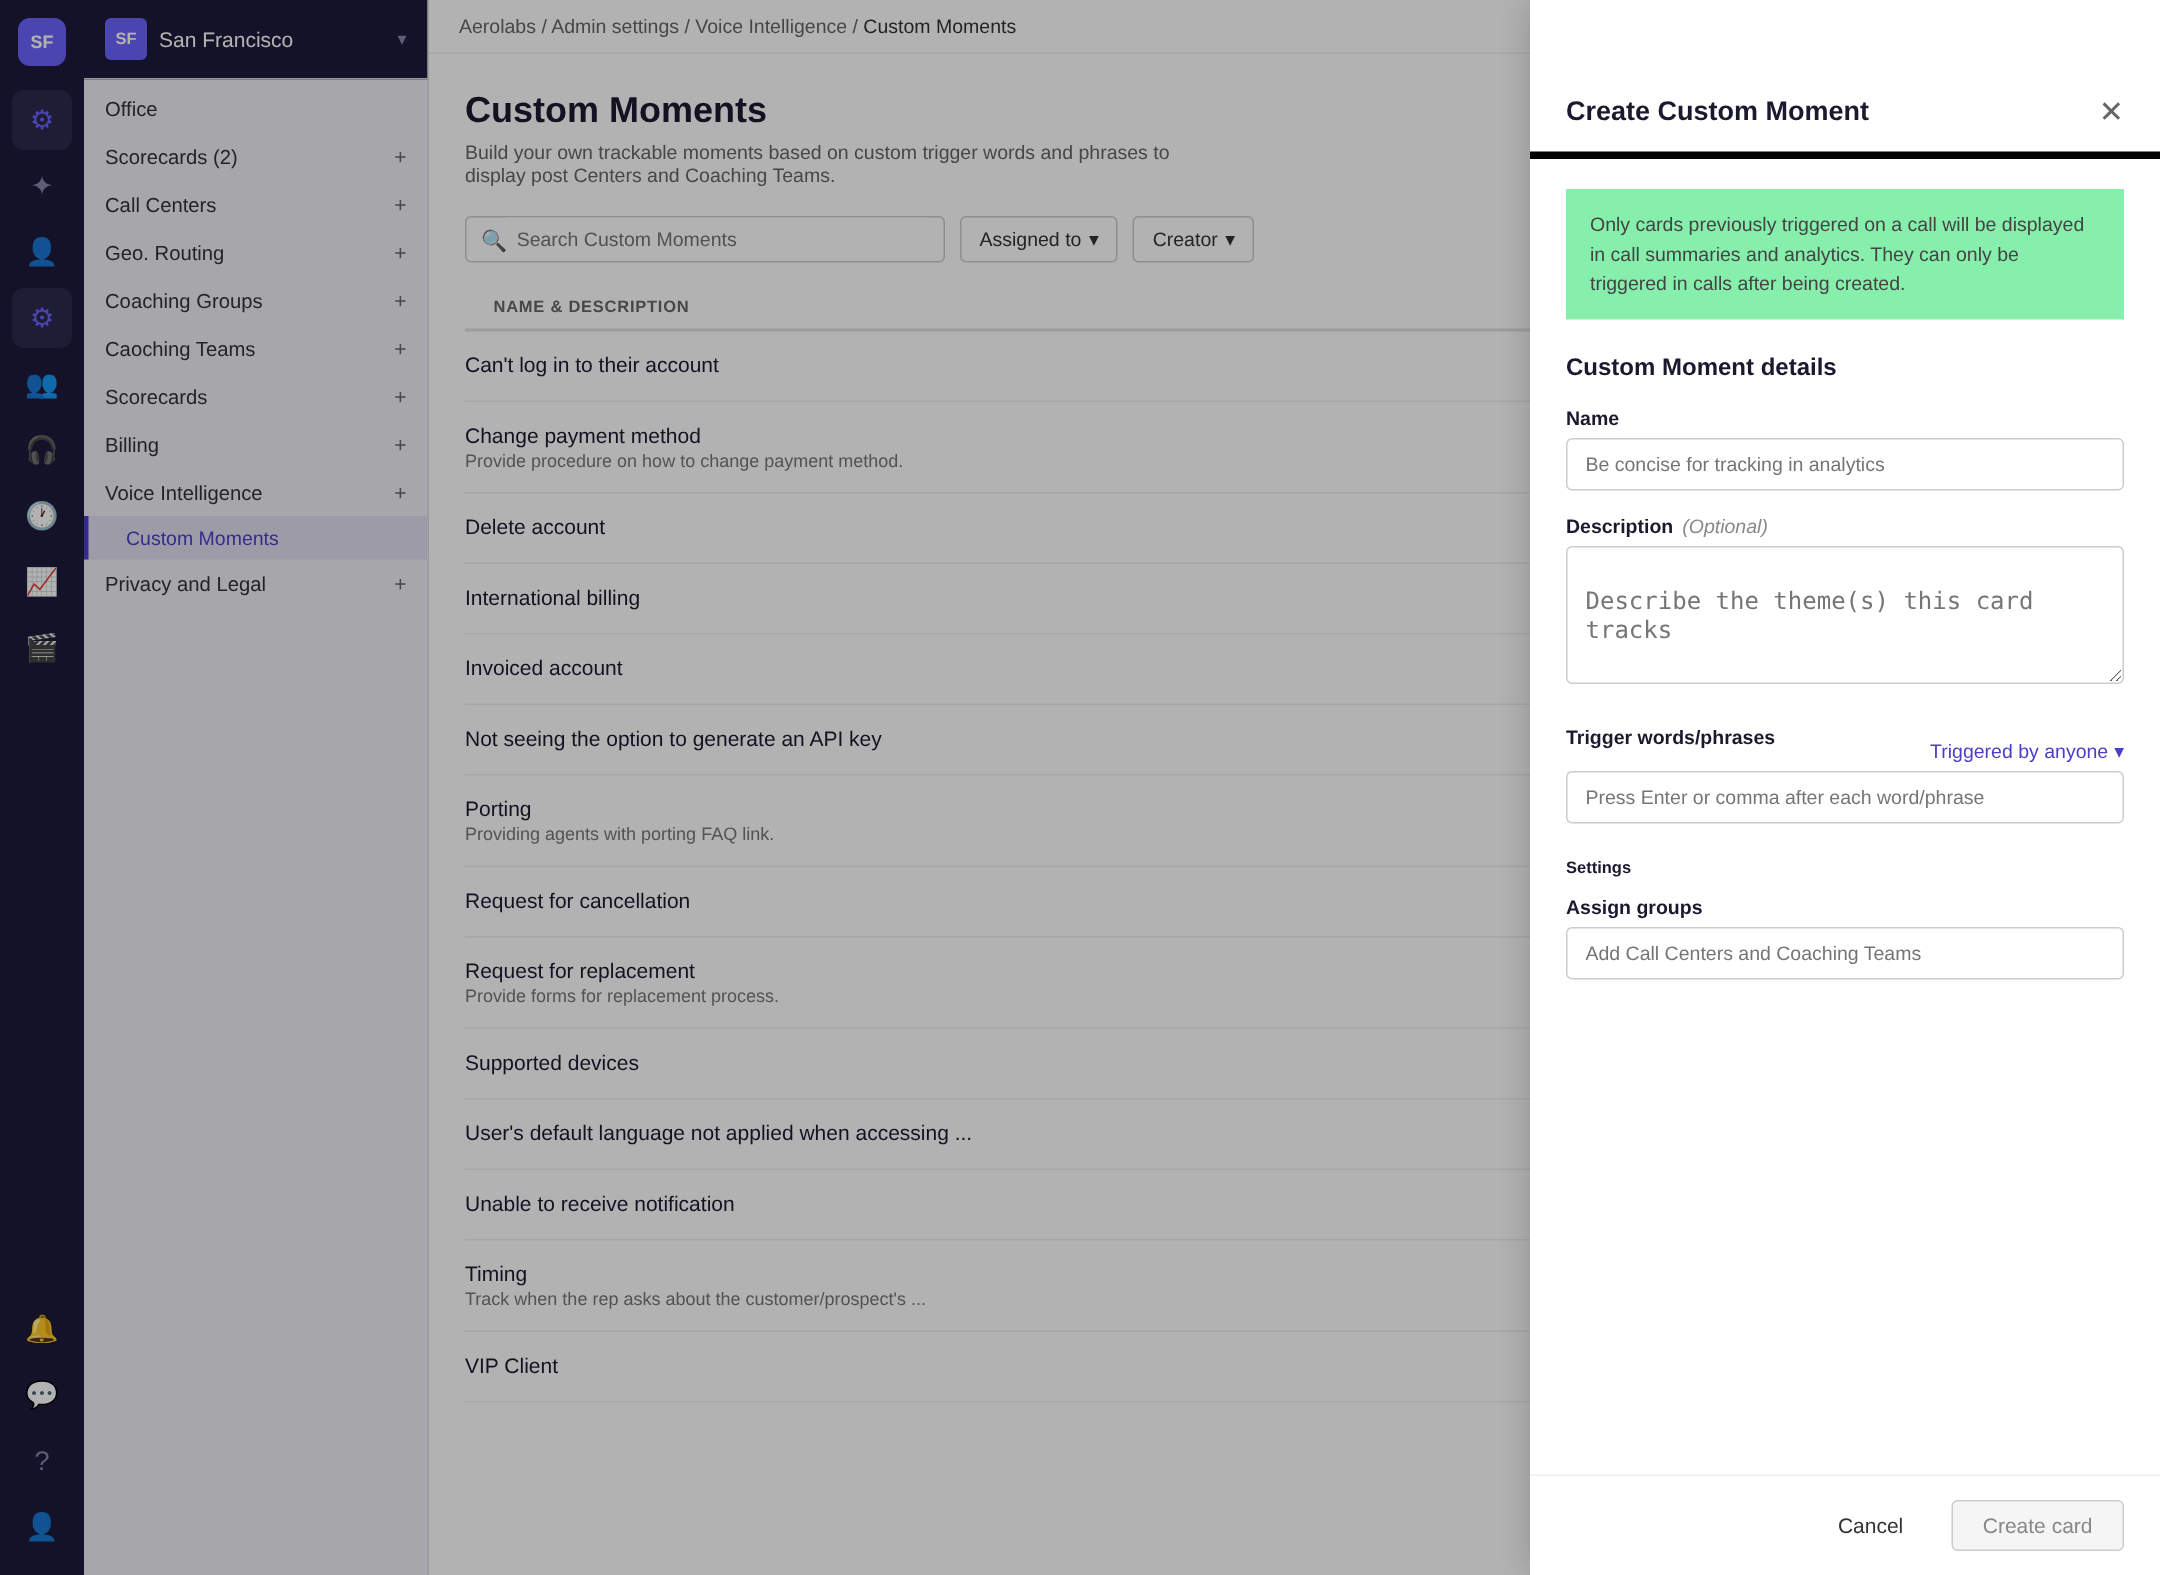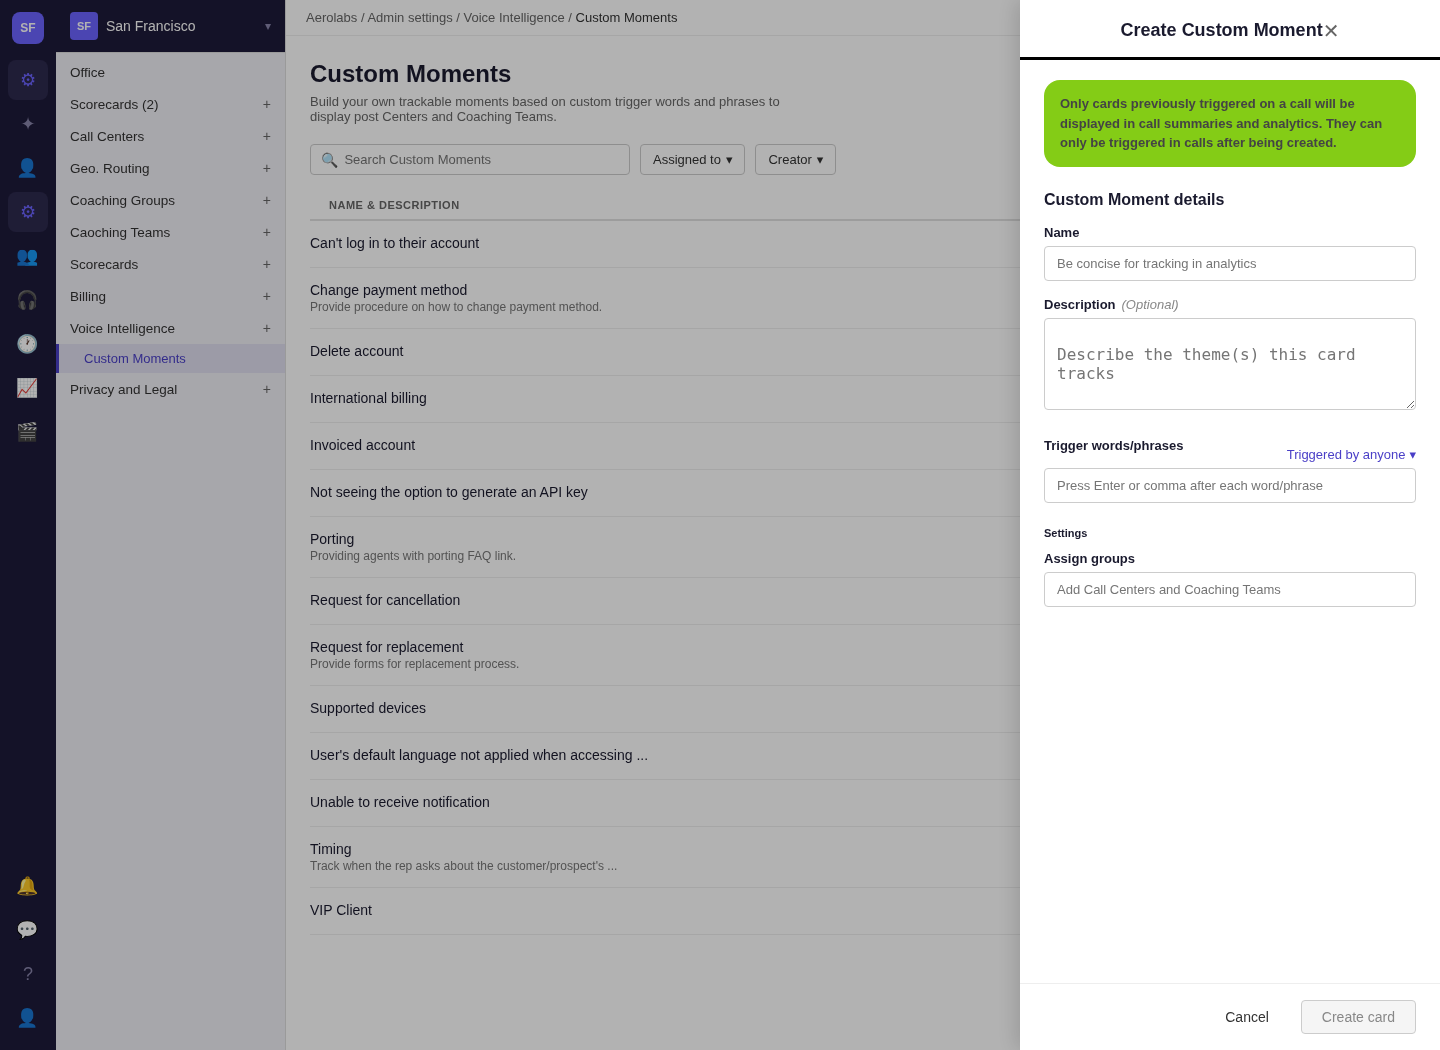--- a/index.html
+++ b/index.html
@@ -217,23 +217,24 @@
       height: 100%;
       background: white;
       box-shadow: -4px 0 20px rgba(0,0,0,0.15);
       z-index: 101;
       display: flex;
       flex-direction: column;
     }
     .panel-header {
       display: flex;
       align-items: center;
-      justify-content: center;
+      justify-content: space-between;
       padding: 20px 24px 16px;
-      border-bottom: 3px solid #000000;
+      border-bottom: 5px solid #000000;
+      margin-top: 44px;
     }
     .panel-title {
       font-size: 18px;
       font-weight: 700;
       color: #1a1a2e;
     }
     .close-btn {
       background: none;
       border: none;
       cursor: pointer;
@@ -241,28 +242,27 @@
       color: #666;
       padding: 0;
       line-height: 1;
     }
     .panel-body {
       flex: 1;
       overflow-y: auto;
       padding: 20px 24px;
     }
     .info-box {
-      background: #84cc16;
-      border-radius: 16px;
+      background: #86efac;
+      border-radius: 0;
       padding: 14px 16px;
       font-size: 13px;
       color: #444;
       margin-bottom: 24px;
       line-height: 1.5;
-      font-weight: bold;
     }
     .section-title {
       font-size: 16px;
       font-weight: 700;
       color: #1a1a2e;
       margin-bottom: 16px;
     }
     .field-label {
       font-size: 13px;
       font-weight: 600;

